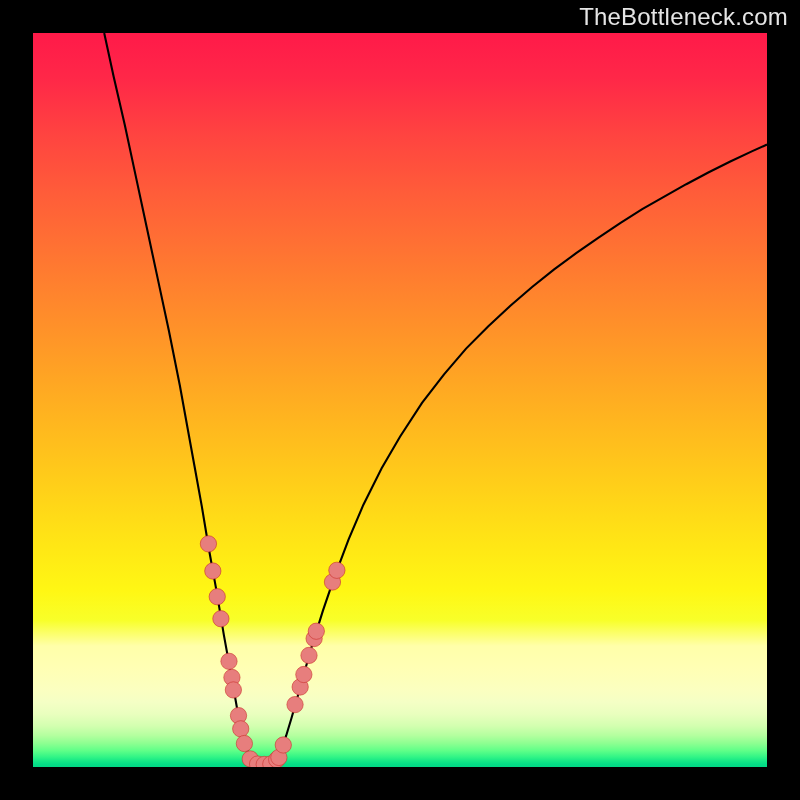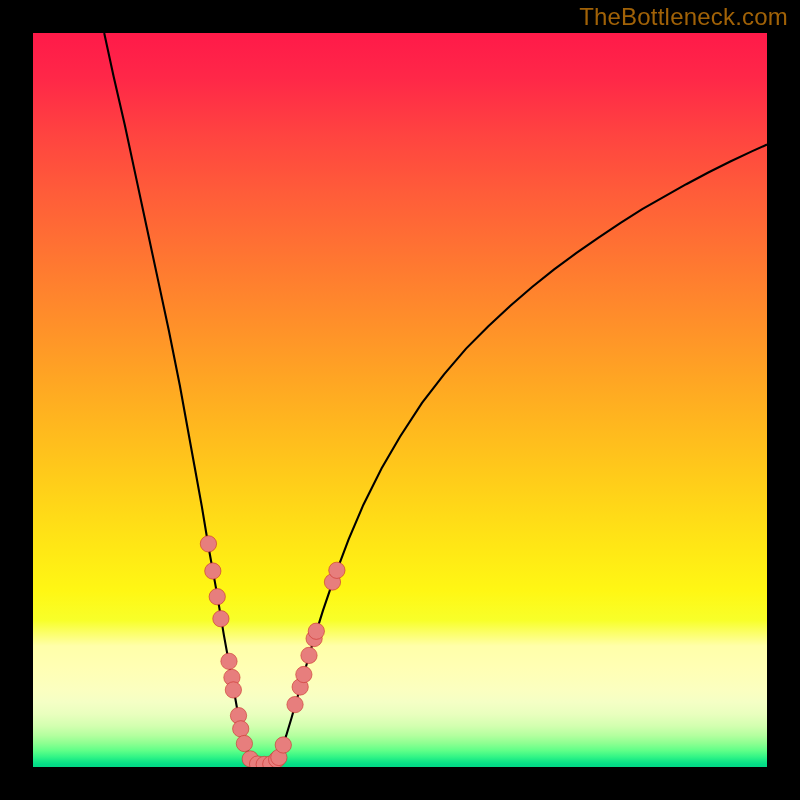--- a/index.html
+++ b/index.html
@@ -24,21 +24,21 @@
     left: 33px;
     top: 33px;
     width: 734px;
     height: 734px;
     overflow: hidden;
   }
   .watermark {
     position: absolute;
     top: 3px;
     right: 12px;
-    color: #a16207;
+    color: #e5e5e5;
     font-size: 24px;
     font-weight: 500;
     letter-spacing: 0.2px;
   }
   svg { display:block; }
 </style>
 </head>
 <body>
 
 <div class="frame">

